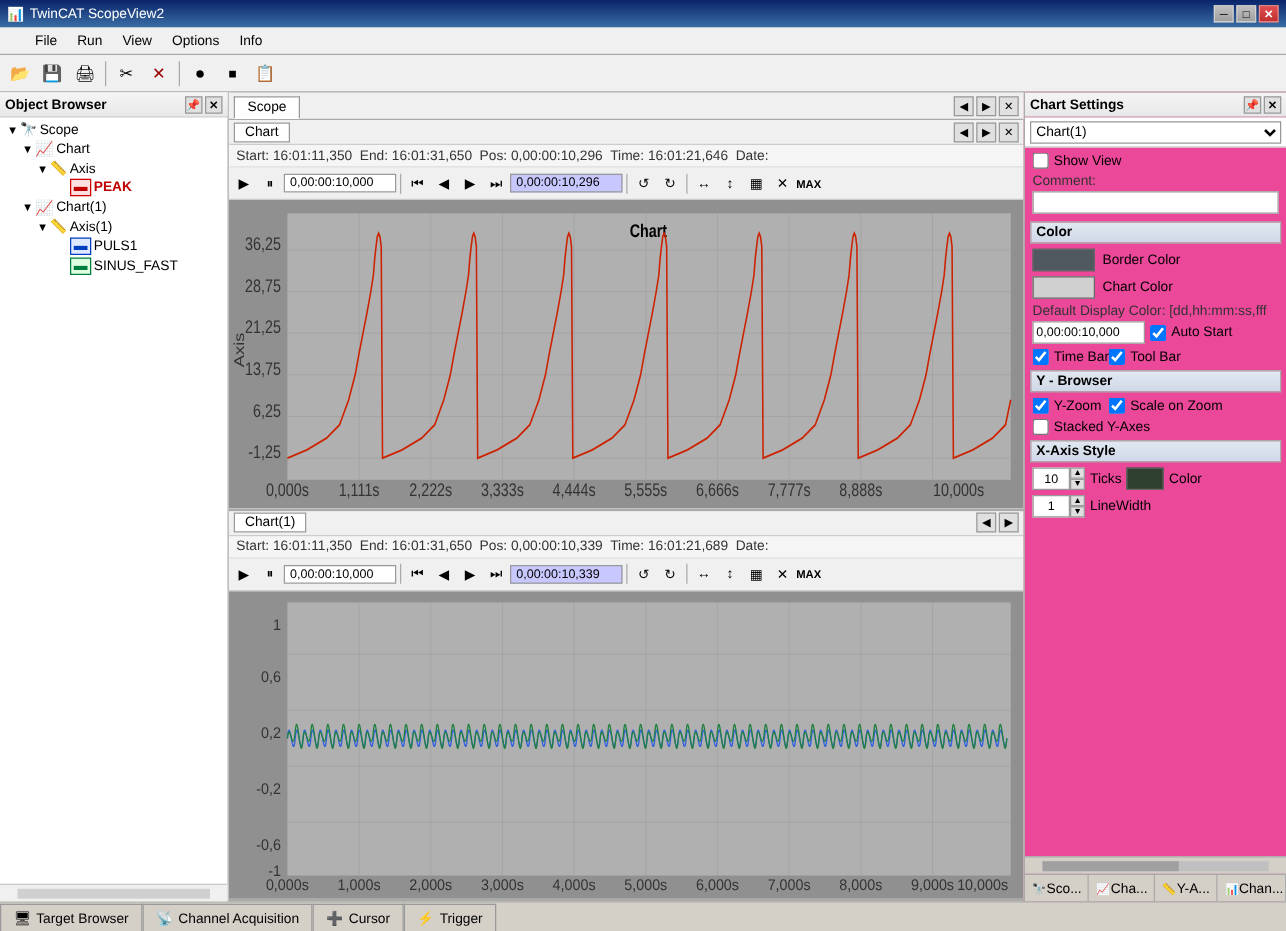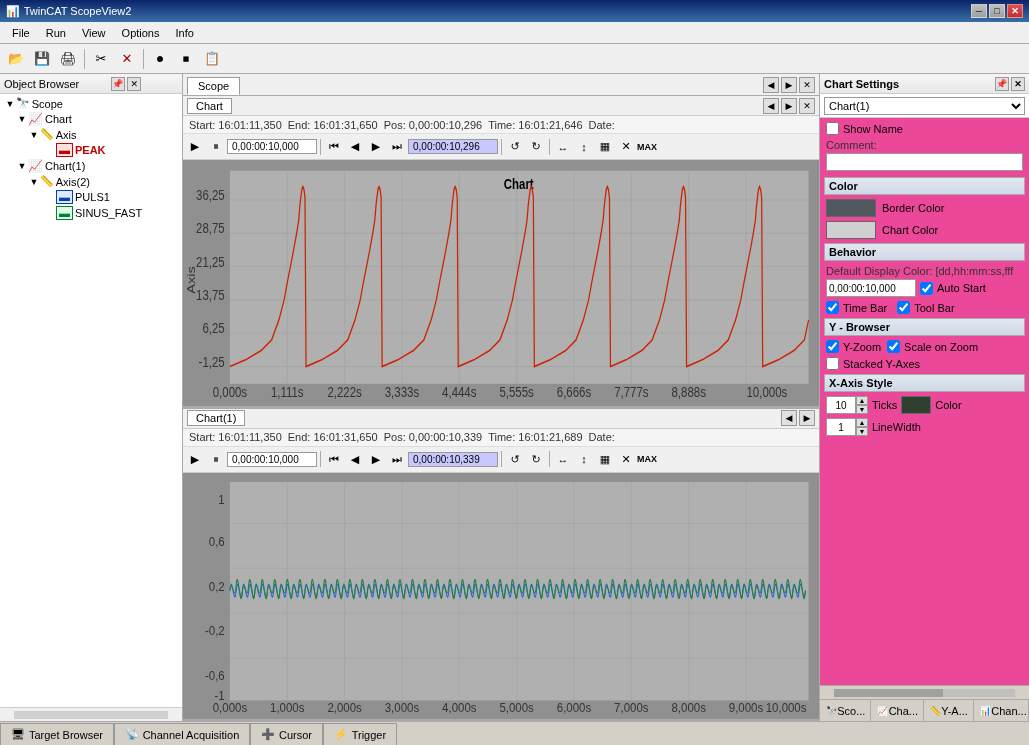--- a/index.html
+++ b/index.html
@@ -26,21 +26,21 @@
     }
     .title-btn.close { background: linear-gradient(to bottom, #e05050, #c03030); color: white; }
 
     
     .menu-bar {
       background: #f0f0f0;
       height: 22px;
       display: flex;
       align-items: center;
       border-bottom: 1px solid #aaa;
-      padding: 0 4px;
+      padding: 0 20px;
     }
     .menu-item {
       padding: 2px 8px;
       cursor: pointer;
       color: #000;
     }
 
     
     .toolbar {
       background: #f0f0f0;
@@ -74,23 +74,23 @@
       border-right: 1px solid #aaa;
       display: flex;
       flex-direction: column;
     }
     .panel-header {
       background: linear-gradient(to bottom, #f5f5f5, #e8e8e8);
       border-bottom: 1px solid #ccc;
       height: 20px;
       display: flex;
       align-items: center;
+      justify-content: space-between;
       padding: 0 4px;
-      font-weight: normal;
-      gap: 32px;
+      font-weight: bold;
     }
     .panel-header-controls { display: flex; gap: 2px; }
     .panel-ctrl-btn {
       width: 14px; height: 14px;
       border: 1px solid #999;
       background: #e0e0e0;
       cursor: pointer;
       display: flex; align-items: center; justify-content: center;
       font-size: 9px;
     }
@@ -422,21 +422,21 @@
         <span class="tree-indent" style="width:16px"></span>
         <span class="expand-btn">▼</span>
         <span style="color:#8040c0;margin-right:2px;font-size:12px">📈</span>
         <span>Chart(1)</span>
       </div>
 
       <div class="tree-item">
         <span class="tree-indent" style="width:28px"></span>
         <span class="expand-btn">▼</span>
         <span style="color:#0060c0;margin-right:2px;font-size:11px">📏</span>
-        <span>Axis(2)</span>
+        <span>Axis(1)</span>
       </div>
 
       <div class="tree-item">
         <span class="tree-indent" style="width:44px"></span>
         <span class="expand-btn"></span>
         <span style="color:#0040c0;background:#e0e8ff;border:1px solid #0040c0;padding:0 2px;margin-right:2px;font-size:11px">▬</span>
         <span>PULS1</span>
       </div>
 
       <div class="tree-item">
@@ -707,45 +707,44 @@
       <div class="settings-dropdown">
         <select class="settings-select">
           <option>Chart(1)</option>
           <option>Chart</option>
         </select>
       </div>
       <div class="settings-content">
 
         <div class="checkbox-row">
           <input type="checkbox" class="settings-checkbox" style="">
-          <span>Show Name</span>
+          <span>Show View</span>
         </div>
         <div class="settings-label">Comment:</div>
         <div style="padding:0 2px;margin-bottom:6px">
           <input type="text" class="settings-input" value="" style="">
         </div>
 
         <div class="settings-section-header">Color</div>
         <div class="settings-row">
           <div class="color-swatch dark-gray"></div>
           <span style="margin-left:6px">Border Color</span>
         </div>
         <div class="settings-row">
           <div class="color-swatch light-gray"></div>
           <span style="margin-left:6px">Chart Color</span>
         </div>
 
-        <div class="settings-section-header">Behavior</div>
         <div class="settings-label">Default Display Color: [dd,hh:mm:ss,fff</div>
         <div style="padding:0 2px;margin-bottom:4px;display:flex;gap:4px;align-items:center">
           <input type="text" class="settings-input" style="width: 90px;" value="0,00:00:10,000">
           <input type="checkbox" class="settings-checkbox" checked="" style="">
           <span>Auto Start</span>
         </div>
-        <div style="padding:0 2px;margin-bottom:4px;display:flex;gap:10px;">
+        <div style="padding:0 2px;margin-bottom:4px;display:flex;">
           <div style="display:flex;align-items:center;gap:4px">
             <input type="checkbox" class="settings-checkbox" checked="" style="">
             <span>Time Bar</span>
           </div>
           <div style="display:flex;align-items:center;gap:4px">
             <input type="checkbox" class="settings-checkbox" checked="" style="">
             <span>Tool Bar</span>
           </div>
         </div>
 

